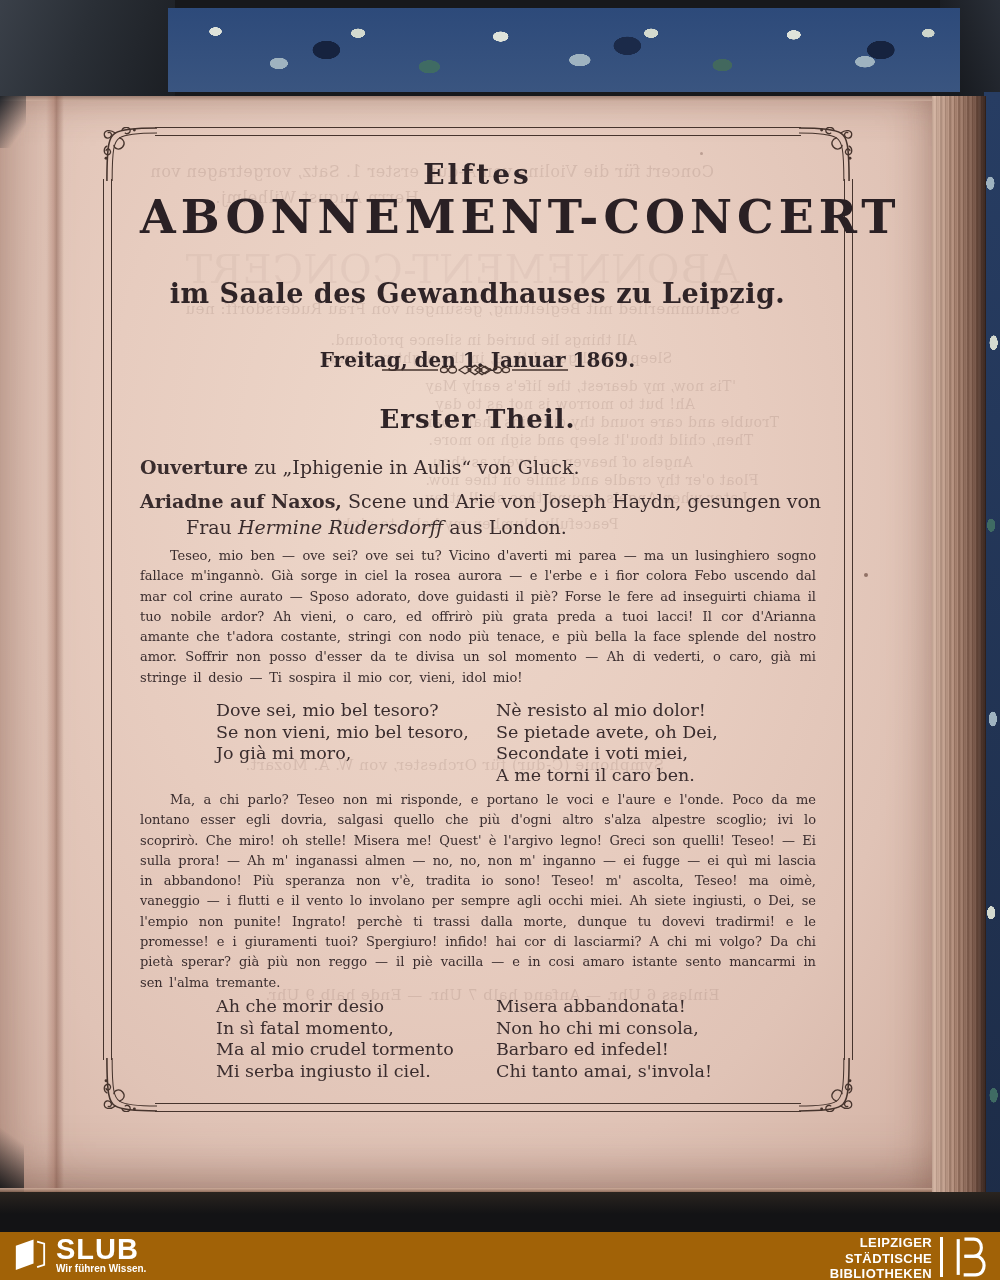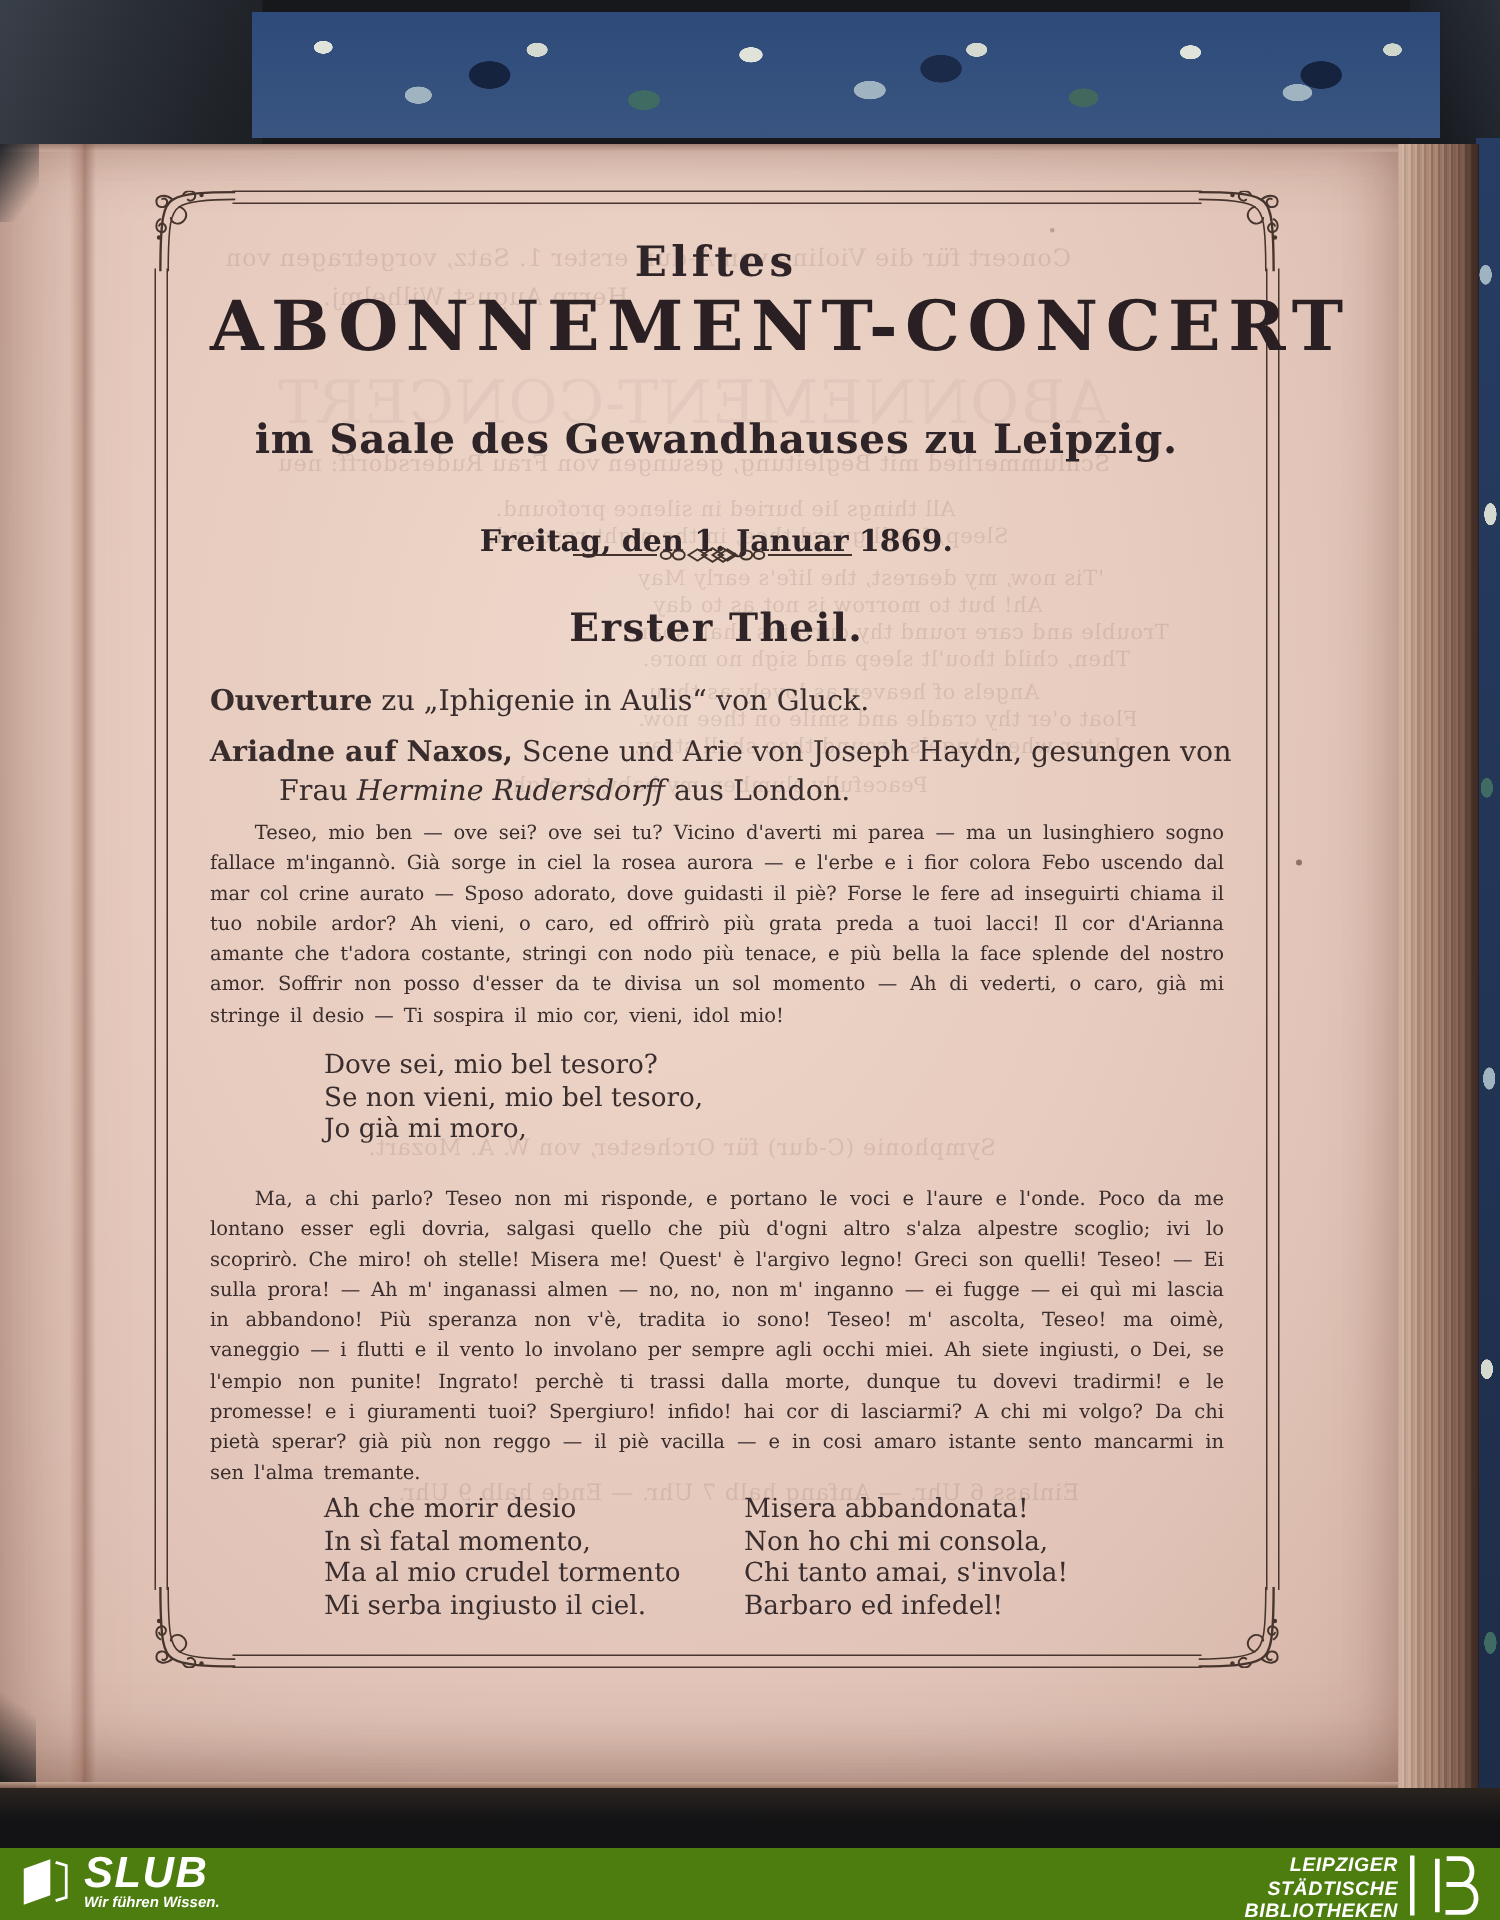--- a/index.html
+++ b/index.html
@@ -83,21 +83,21 @@
   .pital{font-style:italic;}
   .para{position:absolute;left:140px;width:676px;font-size:13px;line-height:20.3px;text-align:justify;text-indent:2.3em;word-spacing:2.5px;color:#3a2d2e;}
   .para.p1{top:450px;}
   .para.p2{top:694px;}
   .verse{position:absolute;left:140px;width:676px;display:flex;font-size:17.5px;line-height:21.5px;color:#3a2d2e;}
   .verse.v1{top:604px;}
   .verse.v2{top:900px;}
   .vcol1{margin-left:76px;width:280px;}
   .vcol2{width:300px;}
   
-  .footer{position:absolute;left:0;top:1232px;width:100%;height:48px;background:#4d7c0f;font-family:"Liberation Sans",sans-serif;font-style:italic;}
+  .footer{position:absolute;left:0;top:1232px;width:100%;height:48px;background:#a16207;font-family:"Liberation Sans",sans-serif;}
   .slub-icon{position:absolute;left:13px;top:3px;}
   .slub-name{position:absolute;left:56px;top:1px;font-size:29px;font-weight:bold;color:#fff;letter-spacing:1px;}
   .slub-tag{position:absolute;left:56px;top:31px;font-size:10px;font-weight:bold;color:#fff;}
   .lsb-text{position:absolute;right:68px;top:3px;text-align:right;font-size:13px;font-weight:bold;color:#fff;line-height:15.5px;letter-spacing:.4px;}
   .lsb-sep{position:absolute;left:940px;top:5px;width:2.5px;height:40px;background:#fff;}
   .lsb-b{position:absolute;left:951px;top:4px;}
 </style>
 </head>
 <body>
 
@@ -198,36 +198,42 @@
     <div class="pitem i2"><span class="plead">Ariadne auf Naxos,</span><span> Scene und Arie von Joseph Haydn, gesungen von Frau </span><span class="pital">Hermine Rudersdorff</span><span> aus London.</span></div>
 
     <div class="para p1">Teseo, mio ben — ove sei? ove sei tu? Vicino d'averti mi parea — ma un lusinghiero sogno fallace m'ingannò. Già sorge in ciel la rosea aurora — e l'erbe e i fior colora Febo uscendo dal mar col crine aurato — Sposo adorato, dove guidasti il piè? Forse le fere ad inseguirti chiama il tuo nobile ardor? Ah vieni, o caro, ed offrirò più grata preda a tuoi lacci! Il cor d'Arianna amante che t'adora costante, stringi con nodo più tenace, e più bella la face splende del nostro amor. Soffrir non posso d'esser da te divisa un sol momento — Ah di vederti, o caro, già mi stringe il desio — Ti sospira il mio cor, vieni, idol mio!</div>
 
     <div class="verse v1">
       <div class="vcol1">
           <div class="vline">Dove sei, mio bel tesoro?</div>
           <div class="vline">Se non vieni, mio bel tesoro,</div>
           <div class="vline">Jo già mi moro,</div>
         </div>
+      <div class="vcol2">
+          <div class="vline">Nè resisto al mio dolor!</div>
+          <div class="vline">Se pietade avete, oh Dei,</div>
+          <div class="vline">Secondate i voti miei,</div>
+          <div class="vline">A me torni il caro ben.</div>
+        </div>
     </div>
 
     <div class="para p2">Ma, a chi parlo? Teseo non mi risponde, e portano le voci e l'aure e l'onde. Poco da me lontano esser egli dovria, salgasi quello che più d'ogni altro s'alza alpestre scoglio; ivi lo scoprirò. Che miro! oh stelle! Misera me! Quest' è l'argivo legno! Greci son quelli! Teseo! — Ei sulla prora! — Ah m' inganassi almen — no, no, non m' inganno — ei fugge — ei quì mi lascia in abbandono! Più speranza non v'è, tradita io sono! Teseo! m' ascolta, Teseo! ma oimè, vaneggio — i flutti e il vento lo involano per sempre agli occhi miei. Ah siete ingiusti, o Dei, se l'empio non punite! Ingrato! perchè ti trassi dalla morte, dunque tu dovevi tradirmi! e le promesse! e i giuramenti tuoi? Spergiuro! infido! hai cor di lasciarmi? A chi mi volgo? Da chi pietà sperar? già più non reggo — il piè vacilla — e in cosi amaro istante sento mancarmi in sen l'alma tremante.</div>
 
     <div class="verse v2">
       <div class="vcol1">
           <div class="vline">Ah che morir desio</div>
           <div class="vline">In sì fatal momento,</div>
           <div class="vline">Ma al mio crudel tormento</div>
           <div class="vline">Mi serba ingiusto il ciel.</div>
         </div>
       <div class="vcol2">
           <div class="vline">Misera abbandonata!</div>
           <div class="vline">Non ho chi mi consola,</div>
+          <div class="vline">Barbaro ed infedel!</div>
           <div class="vline">Chi tanto amai, s'invola!</div>
-          <div class="vline">Barbaro ed infedel!</div>
         </div>
     </div>
 
     <div class="speck" style="left:864px;top:477px;width:4px;height:4px;"></div>
     <div class="speck" style="left:700px;top:56px;width:3px;height:3px;opacity:.5;"></div>
   </div>
 
   <div class="footer">
     <svg class="slub-icon" width="34" height="40" viewBox="0 0 48 52">
       <path d="M4,13 L29,4 L29,38 L4,47 Z" fill="#ffffff"></path>

